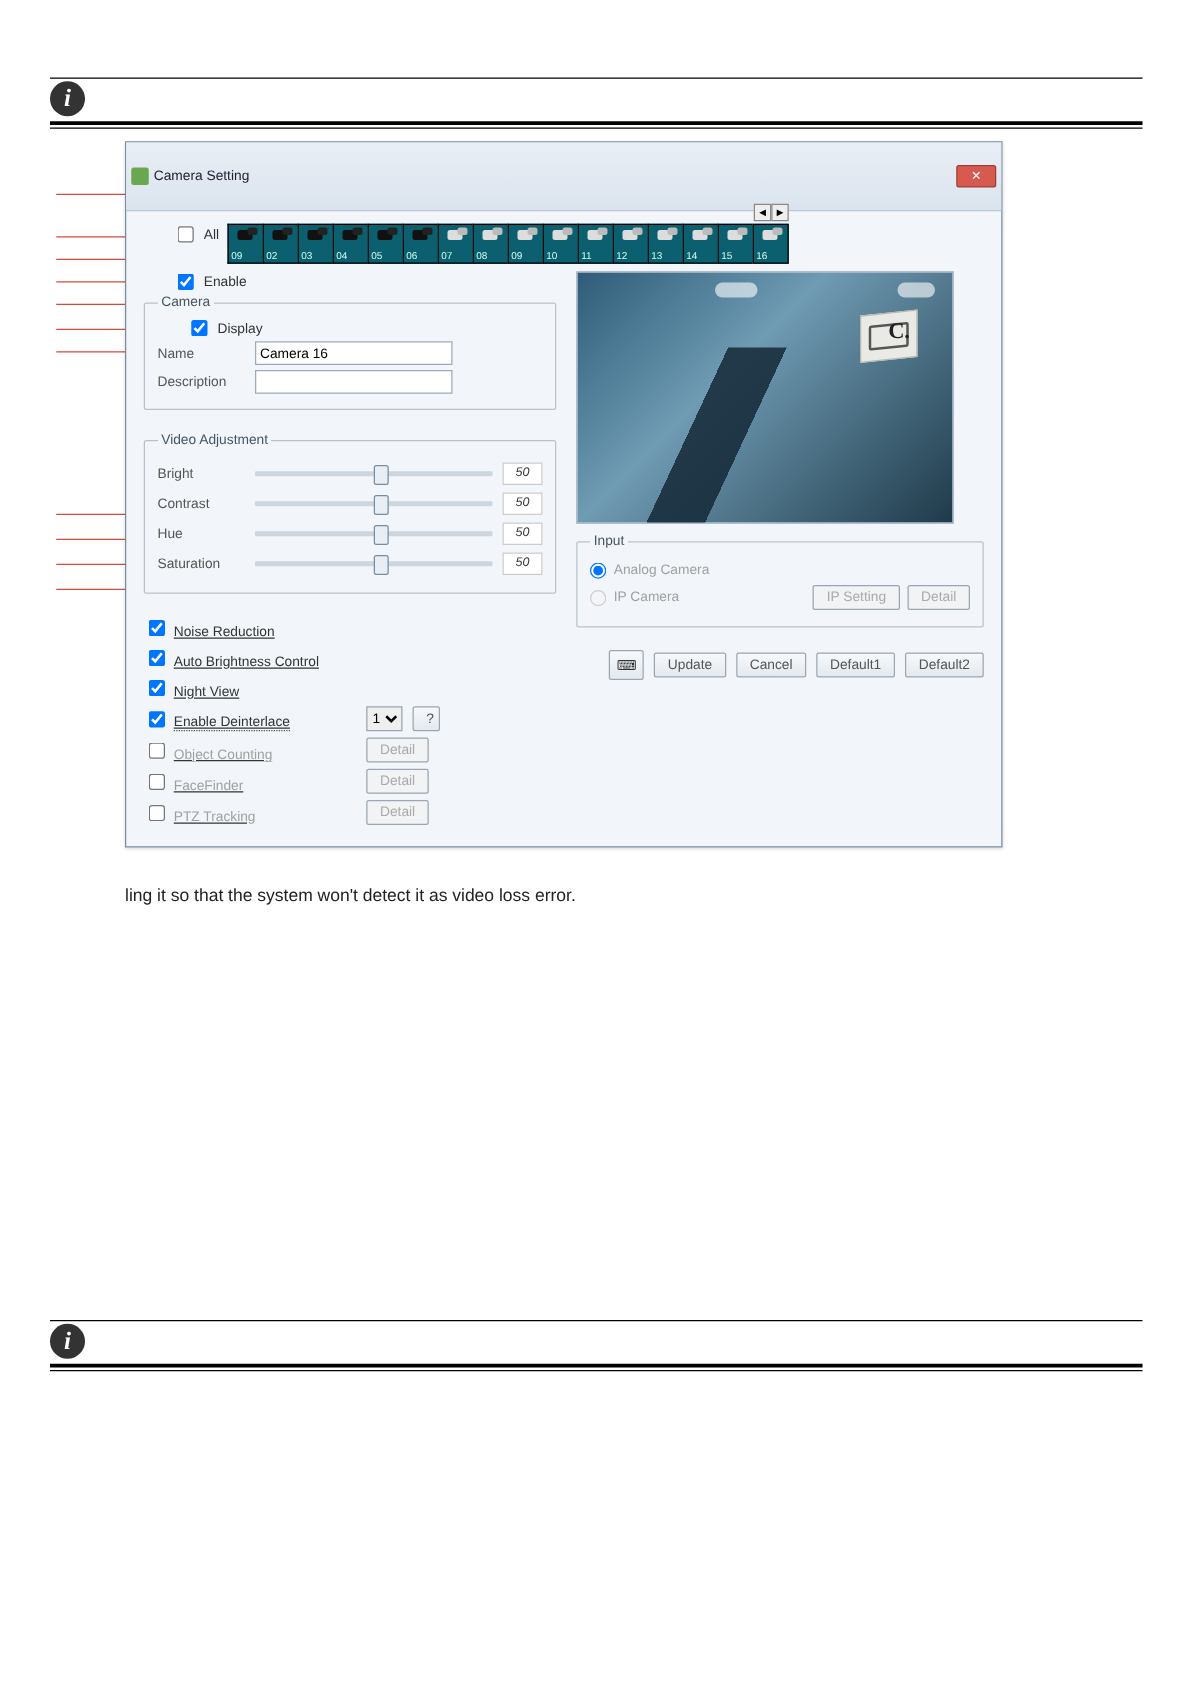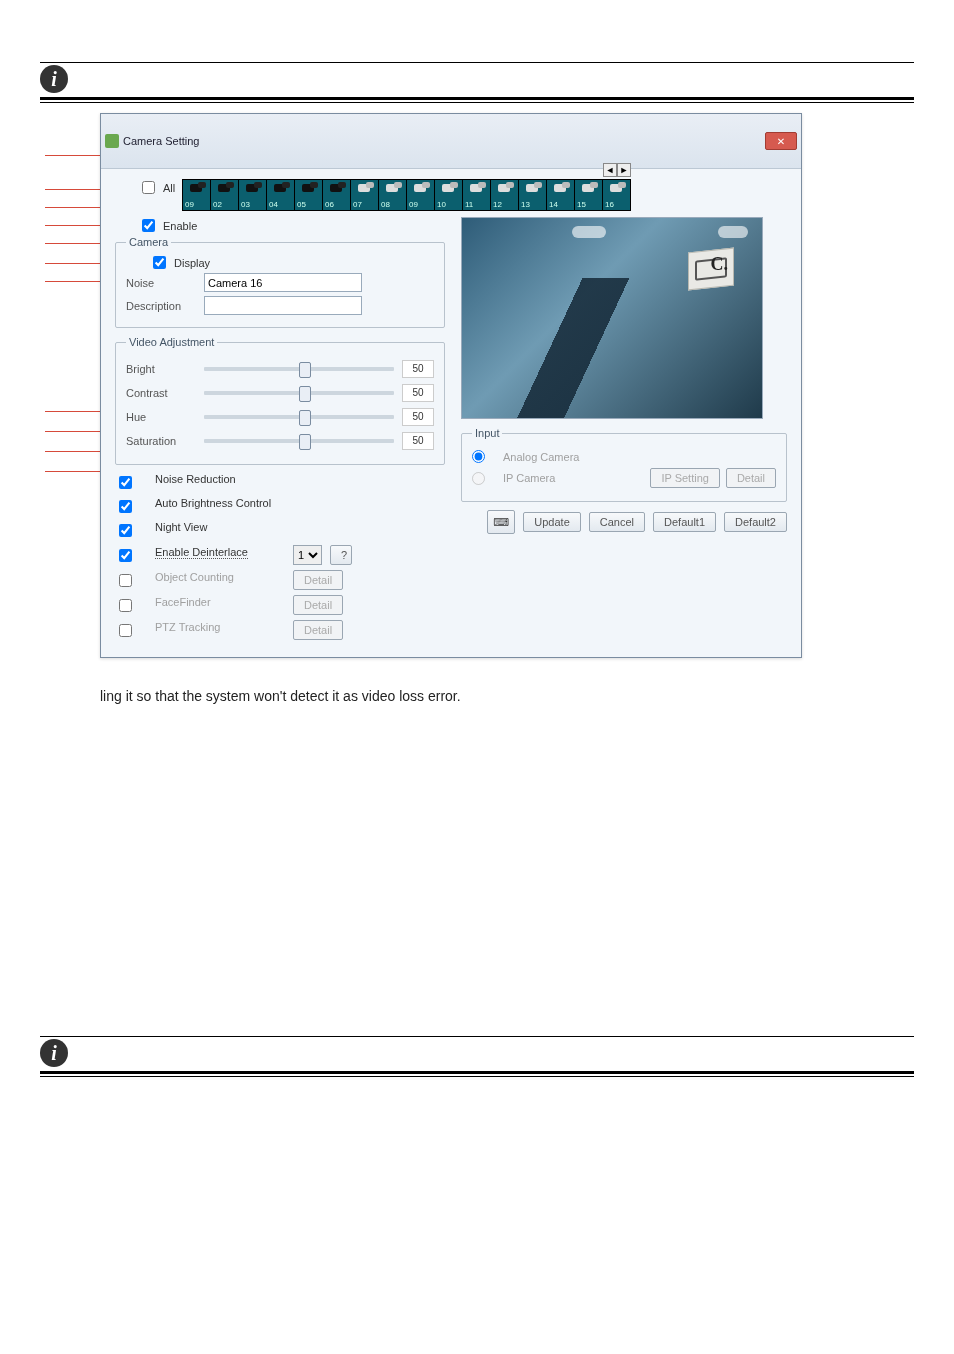--- a/index.html
+++ b/index.html
@@ -114,21 +114,21 @@
   }
   .left-col { flex: 0 0 330px; }
   .right-col { flex: 1; }
 
   .chk-row { display:flex; align-items:center; gap:6px; margin:2px 0; font-size:11px;padding-left:27px; }
   .chk-row input[type=checkbox] { margin:0 2px 0 0; }
 
   fieldset {
     border: 1px solid #b8c2cc;
     border-radius: 2px;
-    margin: 4px 0 8px 0;
+    margin: 4px 0 18px 0;
     padding: 6px 10px 8px 10px;
   }
   legend { font-size: 11px; color: #456; padding: 0 3px; }
 
   .field-row {
     display:flex; align-items:center; gap:8px; margin:4px 0;
     font-size: 11px;
   }
   .field-row .label { width: 70px; color:#555; }
   .field-row input[type=text] {
@@ -145,28 +145,28 @@
     flex: 1; height:4px; background:#cdd6de; position:relative;
     border-radius: 1px;
   }
   .slider-row .thumb {
     position:absolute; top:-5px; width:10px; height:14px;
     background:#e9eef5; border:1px solid #7a8ca0; border-radius:2px;
     cursor:pointer;
   }
   .slider-row .val {
     width:30px; height:16px; border:1px solid #ccc; background:#fff;
-    text-align:center; font-size:10px; line-height:16px;
+    text-align:center; font-size:10px; line-height:16px;font-style:italic;
   }
 
   .opt-row {
     display:flex; align-items:center; gap:8px; margin:5px 0;
     font-size:11px;
   }
-  .opt-row .label-area { flex: 0 0 170px; display:flex; align-items:flex-start; gap:20px;}
+  .opt-row .label-area { flex: 0 0 170px; display:flex; align-items:flex-end; gap:4px;text-decoration:underline;}
   .opt-row button, .btn {
     height: 20px; padding: 0 10px;
     border:1px solid #9aa6b2; background:linear-gradient(#f7f9fb,#e3e9ef);
     font-size:11px; color:#555; border-radius:2px; cursor:pointer;
   }
   .opt-row button[disabled], .btn[disabled] {
     color:#aaa; background:#f1f3f5; cursor:default;
   }
   .opt-row select {
     height:20px; border:1px solid #9aa6b2; font-size:11px;
@@ -205,21 +205,21 @@
     color:#222; font-family: Georgia, serif;
   }
   .preview .diag {
     position:absolute; left:-20px; bottom:-20px; width:260px; height:160px;
     background: linear-gradient(115deg, transparent 0 42%, rgba(20,40,55,0.85) 42% 56%, transparent 56%);
   }
 
   
   .input-group { margin-top: 8px; }
   .input-group .radio-row { display:flex; align-items:center; justify-content:space-between; margin:5px 0; font-size:11px;}
-  .input-group .radio-row .left { display:flex; align-items:center; gap:18px; }
+  .input-group .radio-row .left { display:flex; align-items:flex-start; gap:6px; }
   .input-group .radio-row .right { display:flex; gap:6px; }
   .input-group input[type=radio] { margin:0; }
   .grayed { color:#a0a0a0; }
 
   
   .bottom-bar { margin-top:8px; display:flex; justify-content:flex-end; gap:8px; align-items:center;}
   .kbd-btn {
     width:26px; height:22px; border:1px solid #9aa6b2;
     background:linear-gradient(#f7f9fb,#e3e9ef); border-radius:2px;
     display:flex; align-items:center; justify-content:center;
@@ -405,21 +405,21 @@
               <span>Enable</span>
             </div>
 
             <fieldset>
               <legend>Camera</legend>
               <div class="chk-row">
                 <input type="checkbox" checked="" style="">
                 <span>Display</span>
               </div>
               <div class="field-row">
-                <span class="label">Noise</span>
+                <span class="label">Name</span>
                 <input type="text" value="Camera 16" style="">
               </div>
               <div class="field-row">
                 <span class="label">Description</span>
                 <input type="text" value="" style="">
               </div>
             </fieldset>
 
             <fieldset>
               <legend>Video Adjustment</legend>

